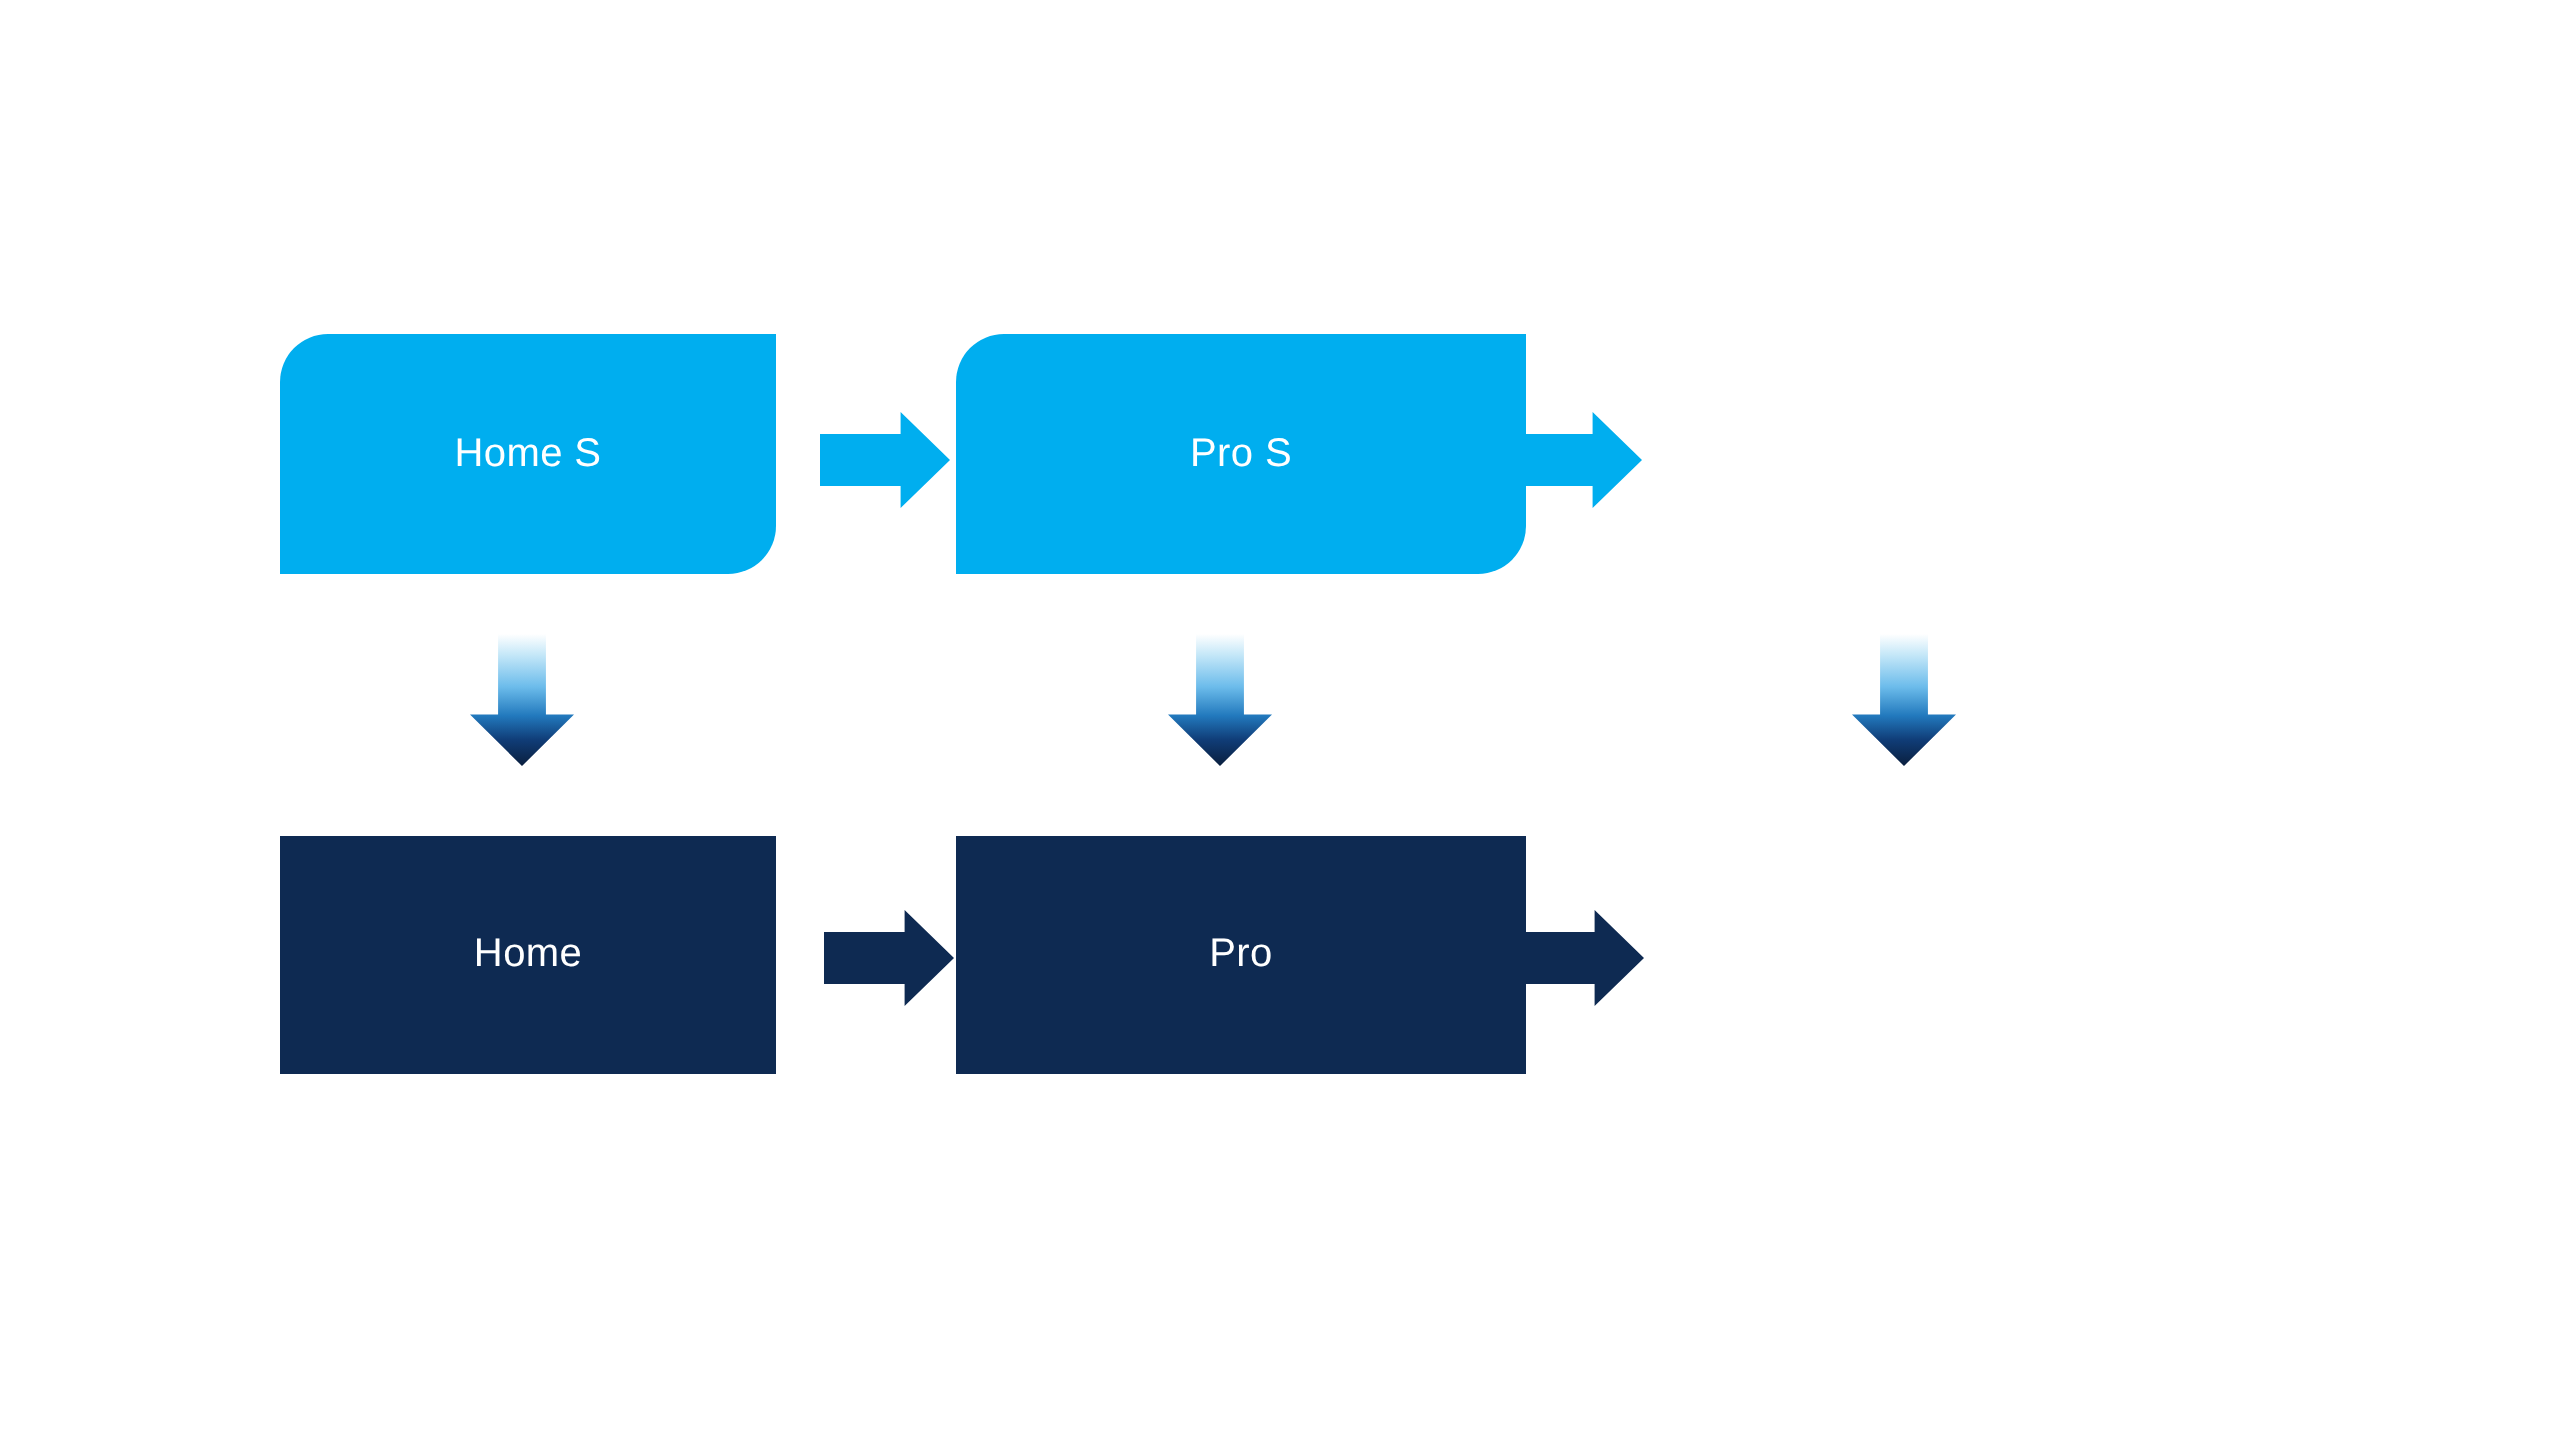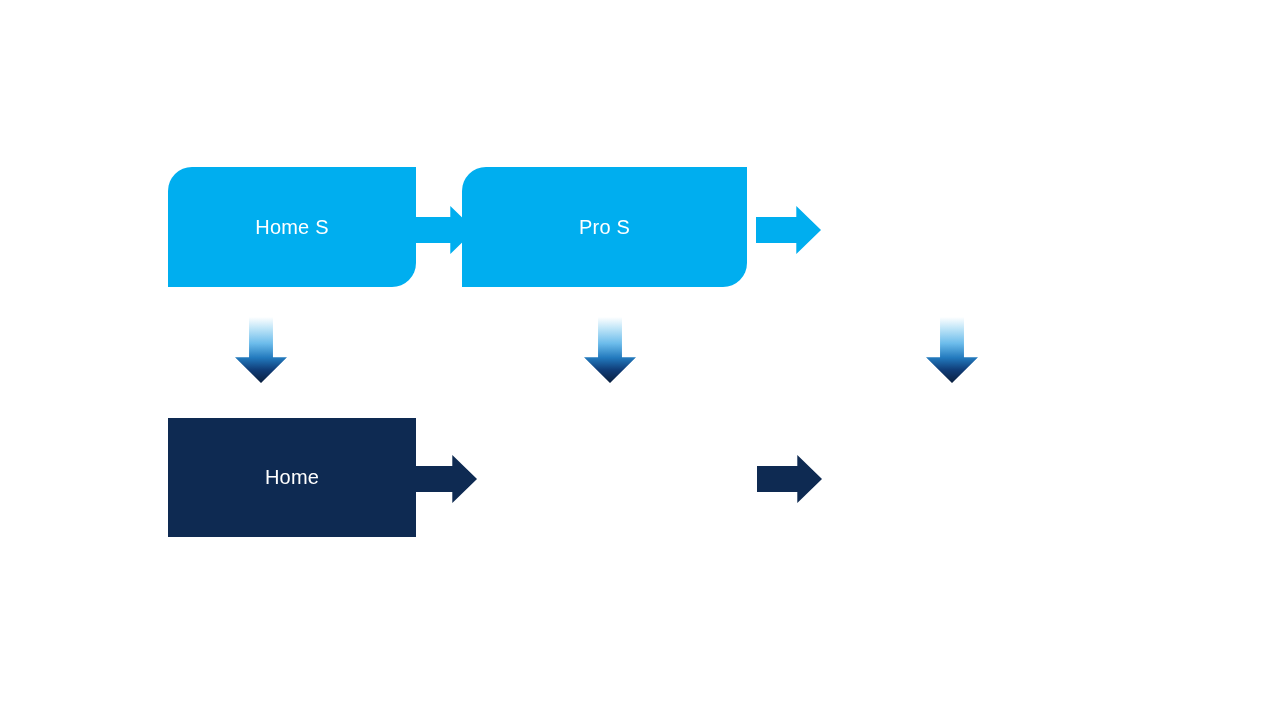--- a/index.html
+++ b/index.html
@@ -32,22 +32,22 @@
     top: 167px;
     height: 120px;
   }
   
   .node.navy {
     background: #0E2A52;
     border-radius: 0;
     top: 418px;
     height: 119px;
   }
-  .col1 { left: 140px; width: 248px; margin-left: 28px; }
-  .col2 { left: 462px; width: 285px; }
+  .col1 { left: 140px; width: 248px; }
+  .col2 { left: 478px; width: 285px; }
   .col3 { left: 831px; width: 247px; }
 
   
   .arrow-right {
     position: absolute;
     width: 65px;
     height: 48px;
     clip-path: polygon(0 23%, 62% 23%, 62% 0, 100% 50%, 62% 100%, 62% 77%, 0 77%);
   }
   .arrow-right.row1 {
@@ -100,17 +100,20 @@
   <div class="arrow-right row1 ar1"></div>
   <div class="arrow-right row1 ar2"></div>
 
   <div class="arrow-down ad1"></div>
   <div class="arrow-down ad2"></div>
   <div class="arrow-down ad3"></div>
 
   <div class="node navy col1">
     <span>Home</span>
   </div>
+  <div class="node navy col2">
+    <span>Pro</span>
+  </div>
 
   <div class="arrow-right row2 ar3"></div>
   <div class="arrow-right row2 ar4"></div>
 
 </div>
 
 </body></html>

